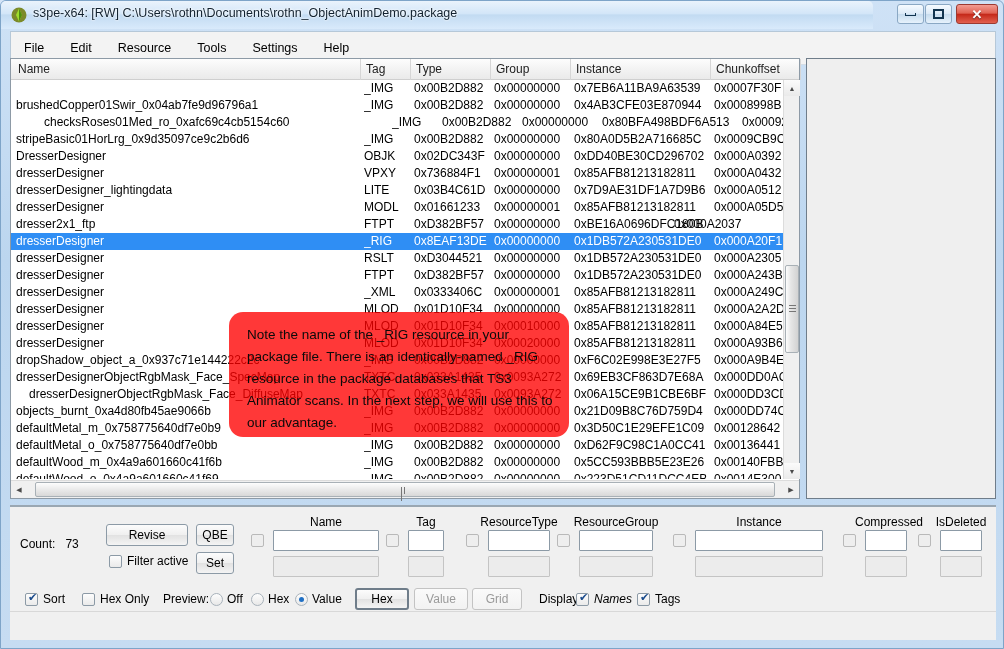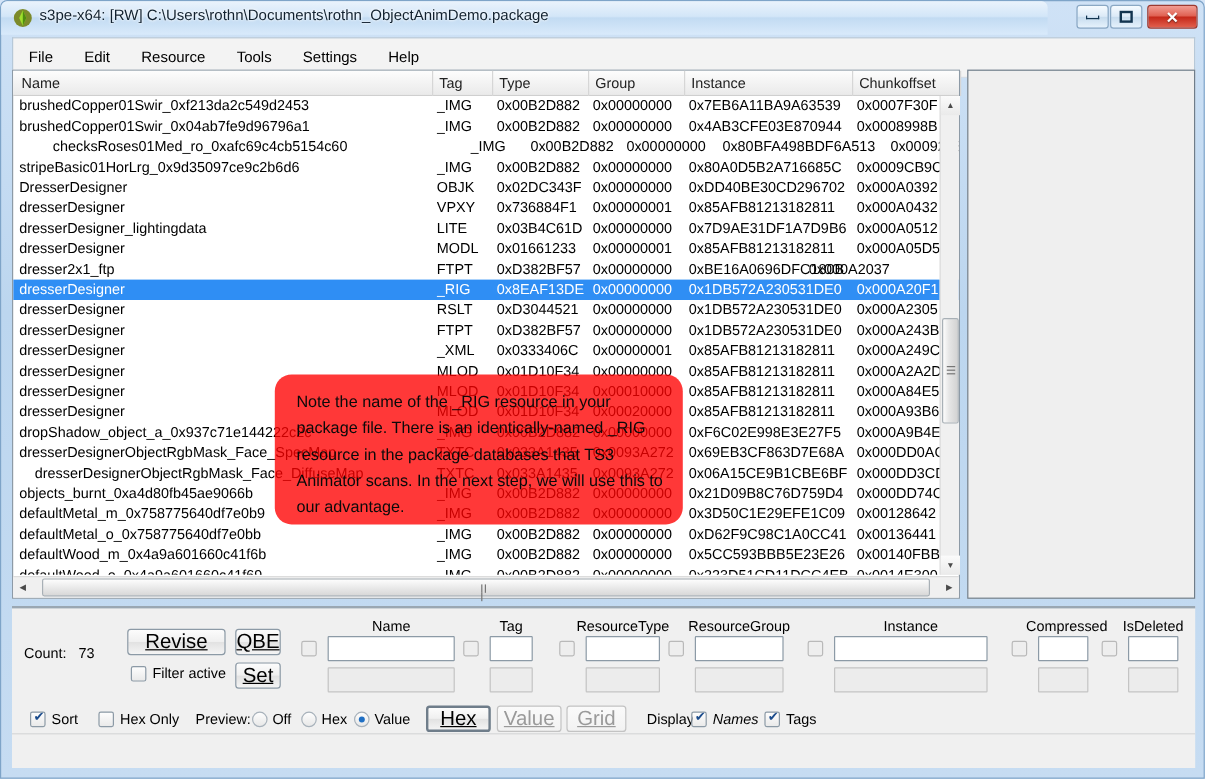--- a/index.html
+++ b/index.html
@@ -179,24 +179,23 @@
     border-top: 2px solid #9aa7b2;
   }
   #count-label {
     position: absolute; left: 10px; top: 30px;
     font-size: 12px; color: #000;
   }
   .btn {
     position: absolute;
     border: 1px solid #8c9aa6; border-radius: 3px;
     background: linear-gradient(to bottom, #fcfcfc 0%, #f0f0f0 48%, #e2e2e2 52%, #f4f4f4 100%);
-    font-size: 17px; color: #000;
+    font-size: 12px; color: #000;
     display: flex; align-items: center; justify-content: center;
     cursor: default;
-    text-decoration: underline;
   }
   .btn.disabled { color: #9a9a9a; border-color: #c3c3c3;
     background: linear-gradient(to bottom, #fafafa, #f2f2f2); }
   .btn.thick { border: 2px solid #6f7d8a; }
 
   .cb {
     position: absolute; width: 13px; height: 13px;
     border: 1px solid #8c9aa6;
     background: linear-gradient(to bottom, #fdfdfd, #eaeaea);
     border-radius: 2px;
@@ -279,21 +278,20 @@
     <div id="list-header">
         <div class="col-head" style="left: 2px; width: 348px;">Name</div>
         <div class="col-head" style="left: 350px; width: 50px;">Tag</div>
         <div class="col-head" style="left: 400px; width: 80px;">Type</div>
         <div class="col-head" style="left: 480px; width: 80px;">Group</div>
         <div class="col-head" style="left: 560px; width: 140px;">Instance</div>
         <div class="col-head" style="left: 700px; width: 90px;">Chunkoffset</div>
       </div>
     <div id="rows">
         <div class="row" style="top: 0px;">
-          <div class="cell" style="left: 5px; width: 344px;">brushedCopper01Swir_0xf213da2c549d2453</div>
           <div class="cell" style="left: 353px; width: 46px;">_IMG</div>
           <div class="cell" style="left: 403px; width: 76px;">0x00B2D882</div>
           <div class="cell" style="left: 483px; width: 76px;">0x00000000</div>
           <div class="cell" style="left: 563px; width: 136px;">0x7EB6A11BA9A63539</div>
           <div class="cell" style="left: 703px; width: 86px;">0x0007F30F</div>
         </div>
         <div class="row" style="top: 17px;">
           <div class="cell" style="left: 5px; width: 344px;">brushedCopper01Swir_0x04ab7fe9d96796a1</div>
           <div class="cell" style="left: 353px; width: 46px;">_IMG</div>
           <div class="cell" style="left: 403px; width: 76px;">0x00B2D882</div>

